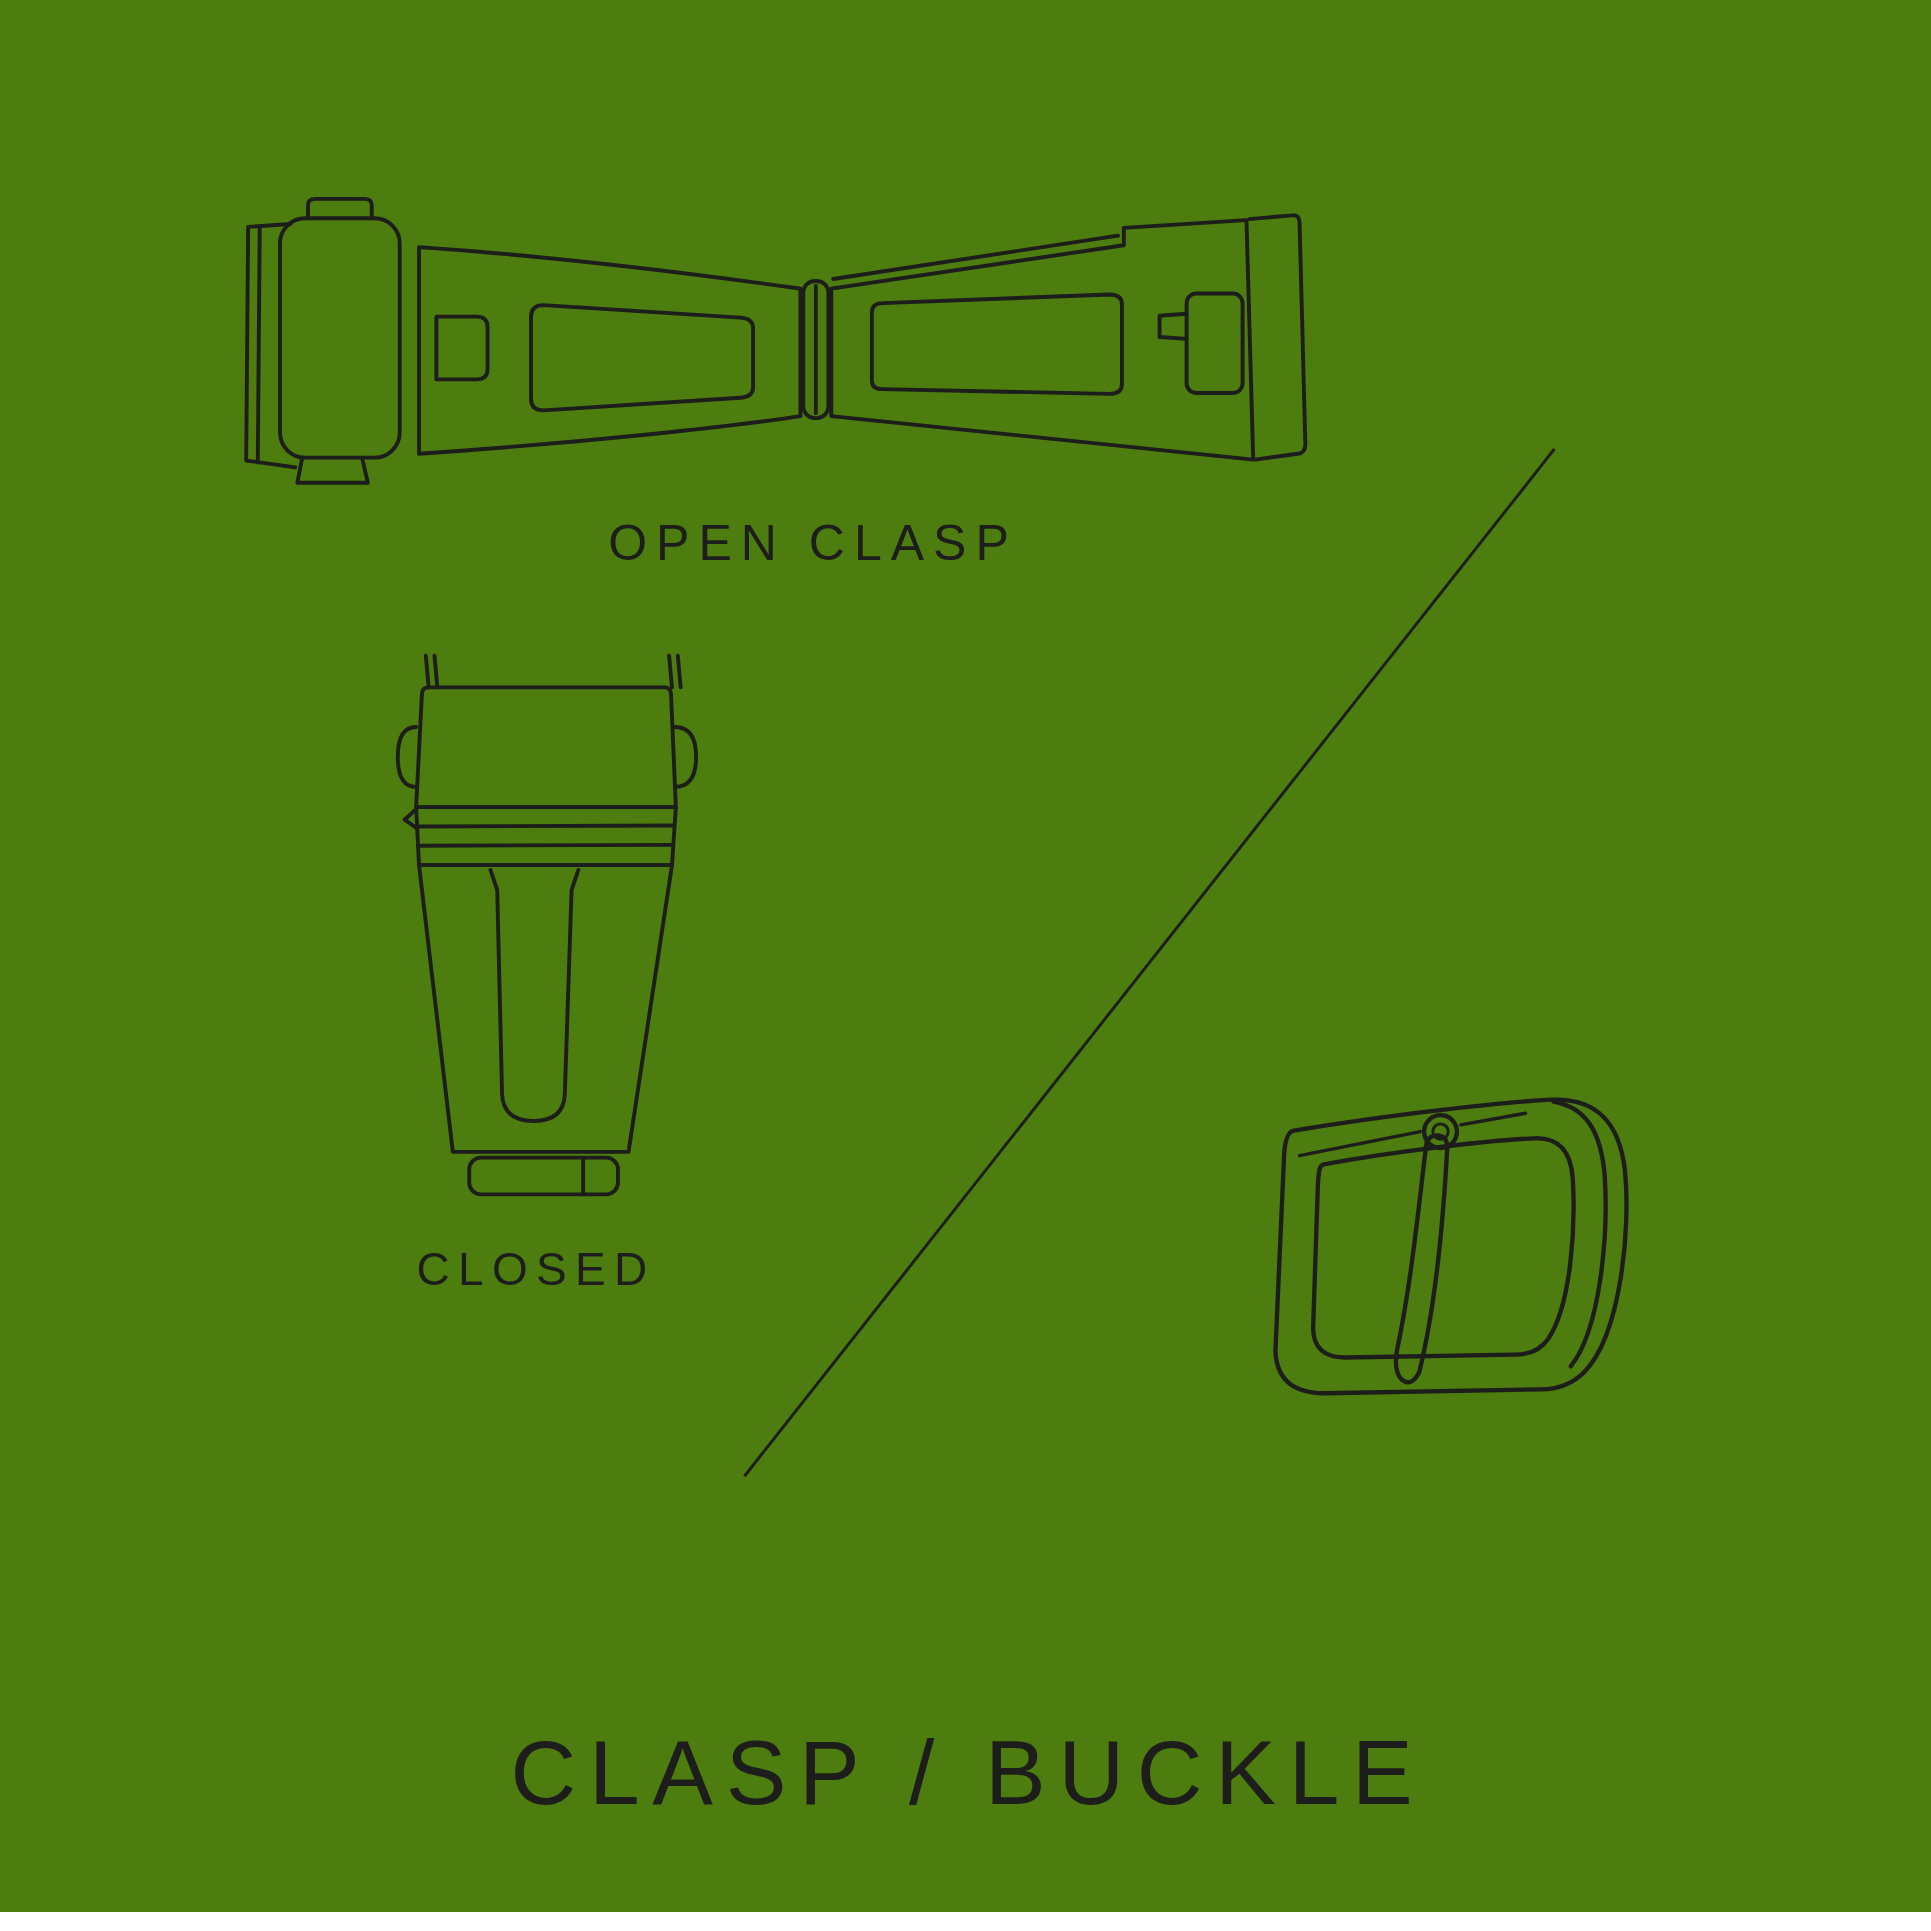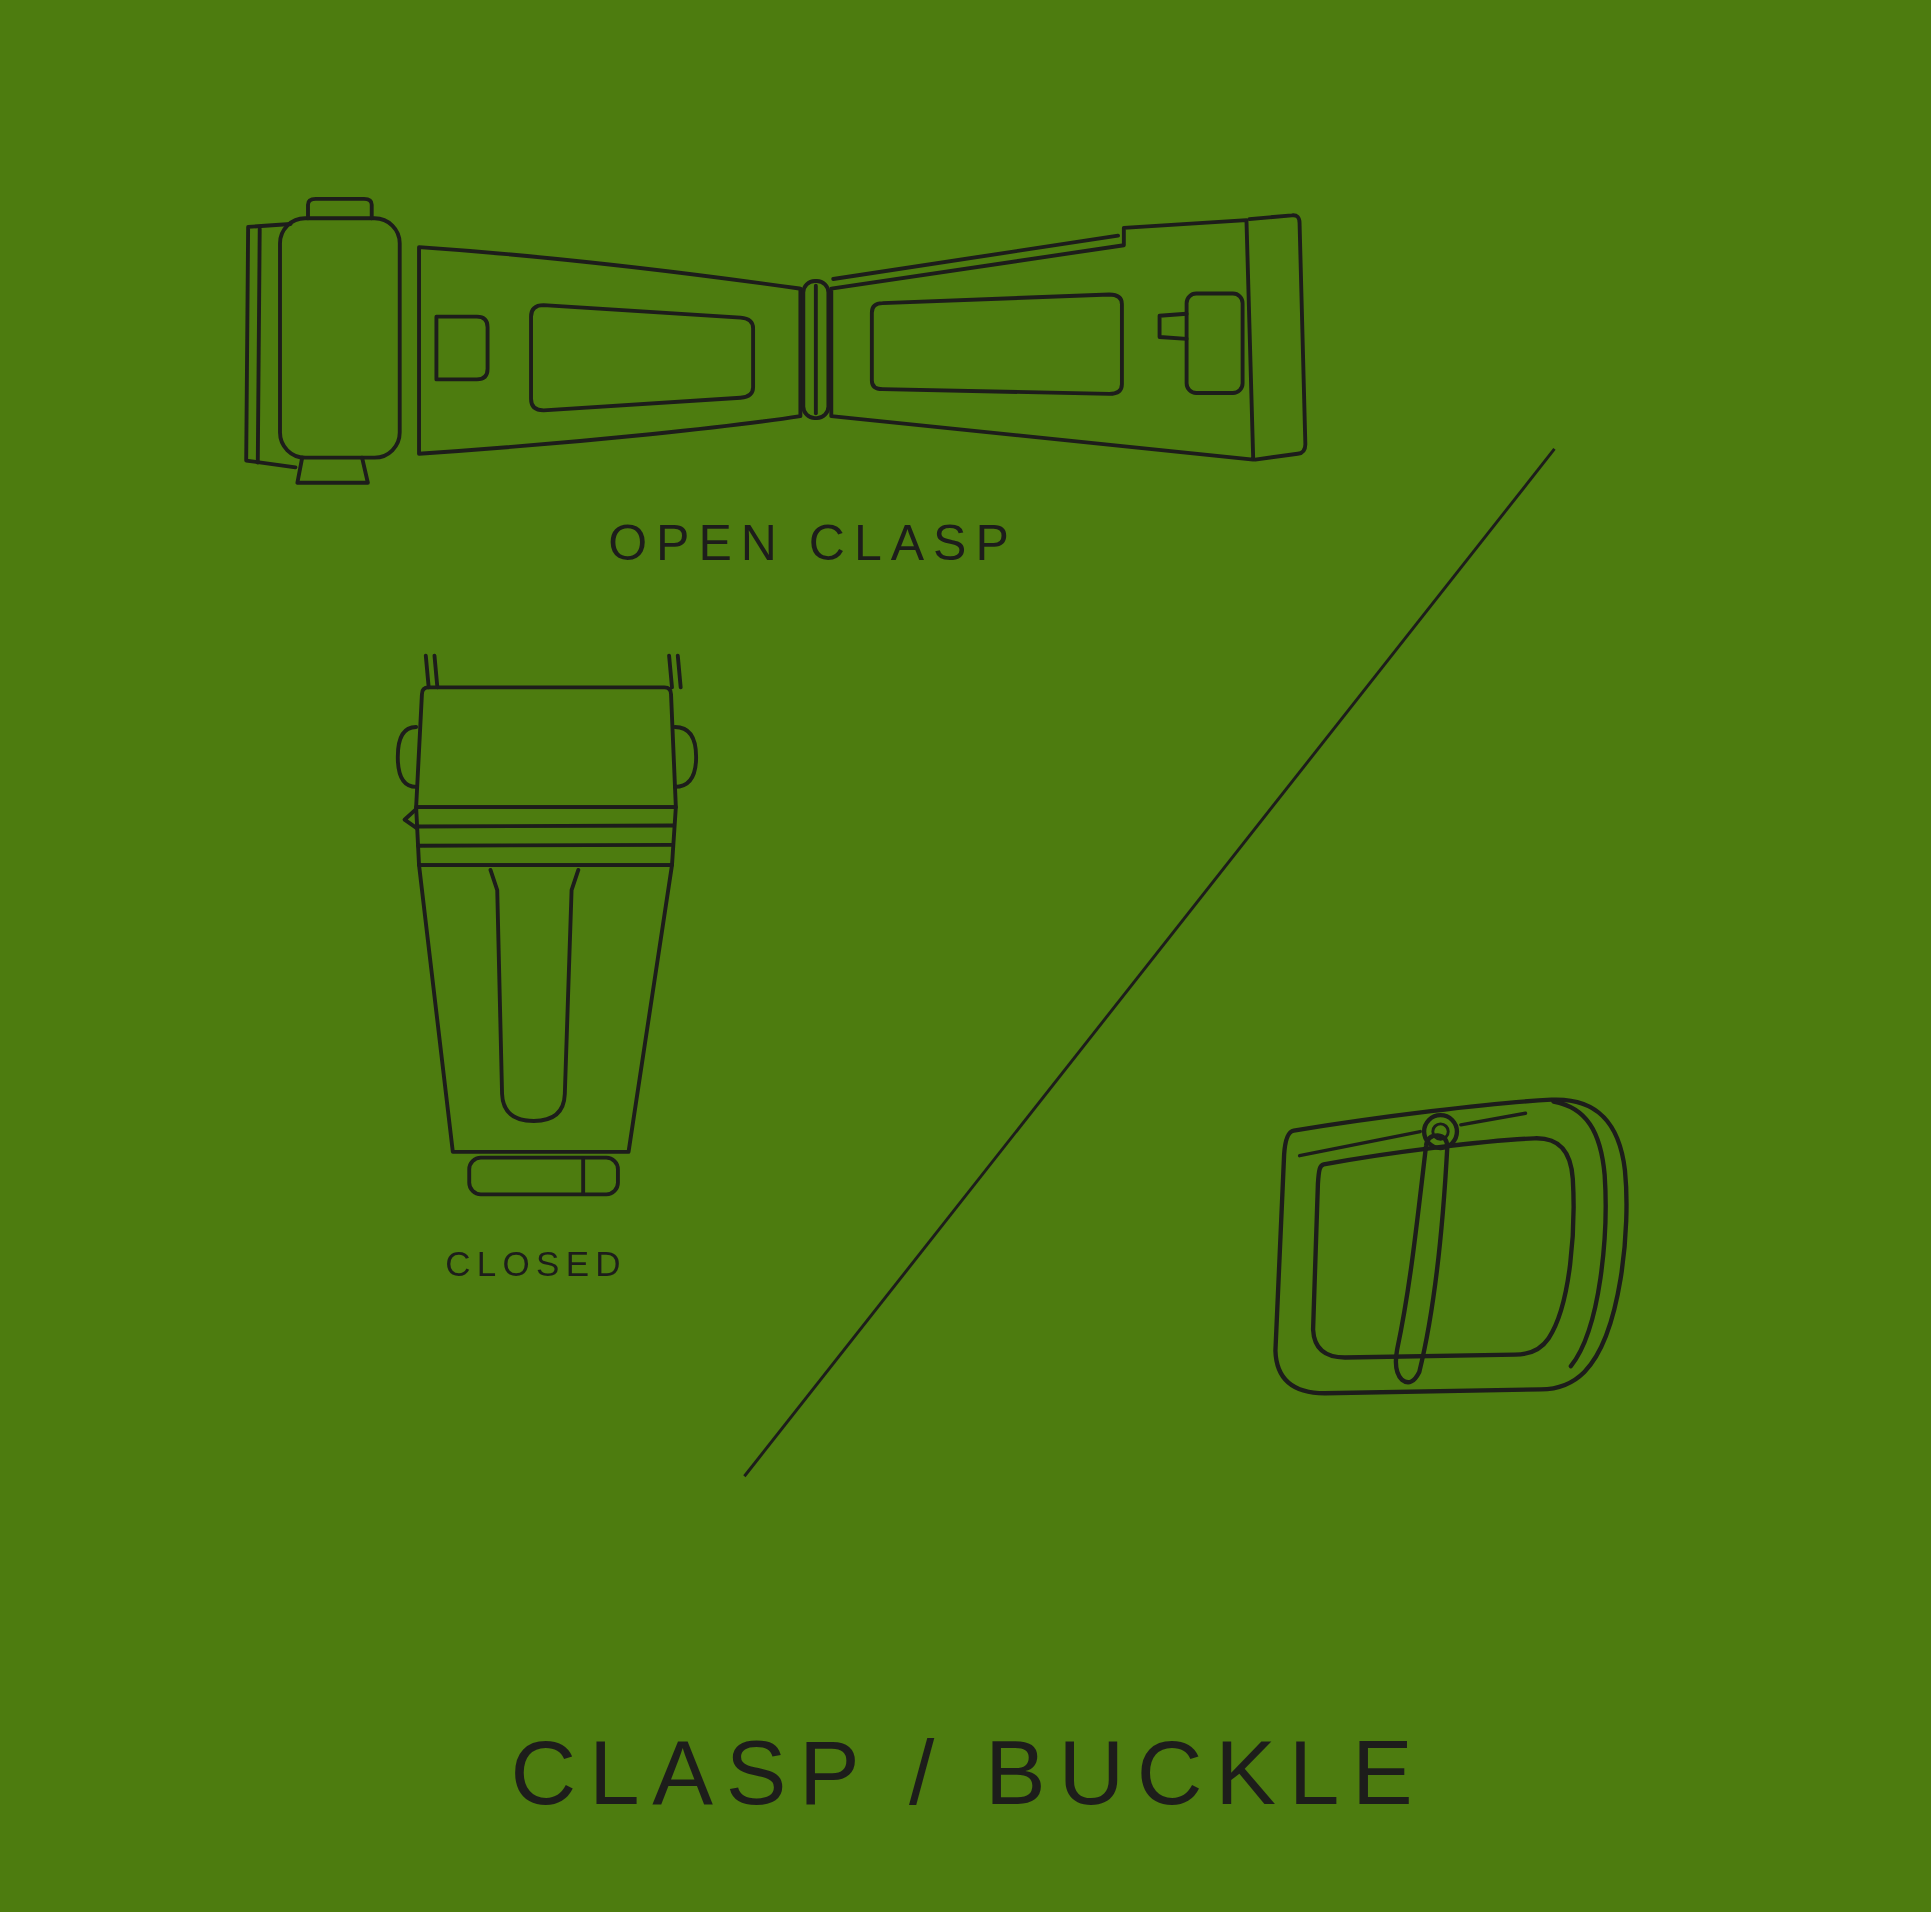--- a/index.html
+++ b/index.html
@@ -35,21 +35,21 @@
   }
   .label-open {
     left: 813px;
     top: 518px;
     font-size: 50px;
     letter-spacing: 0.18em;
   }
   .label-closed {
     left: 536px;
     top: 1246px;
-    font-size: 35px;
+    font-size: 46px;
     letter-spacing: 0.18em;
   }
   .label-title {
     left: 968px;
     top: 1699px;
     font-size: 91px;
     letter-spacing: 0.14em;
     margin-top: 28px;
   }
 </style>

